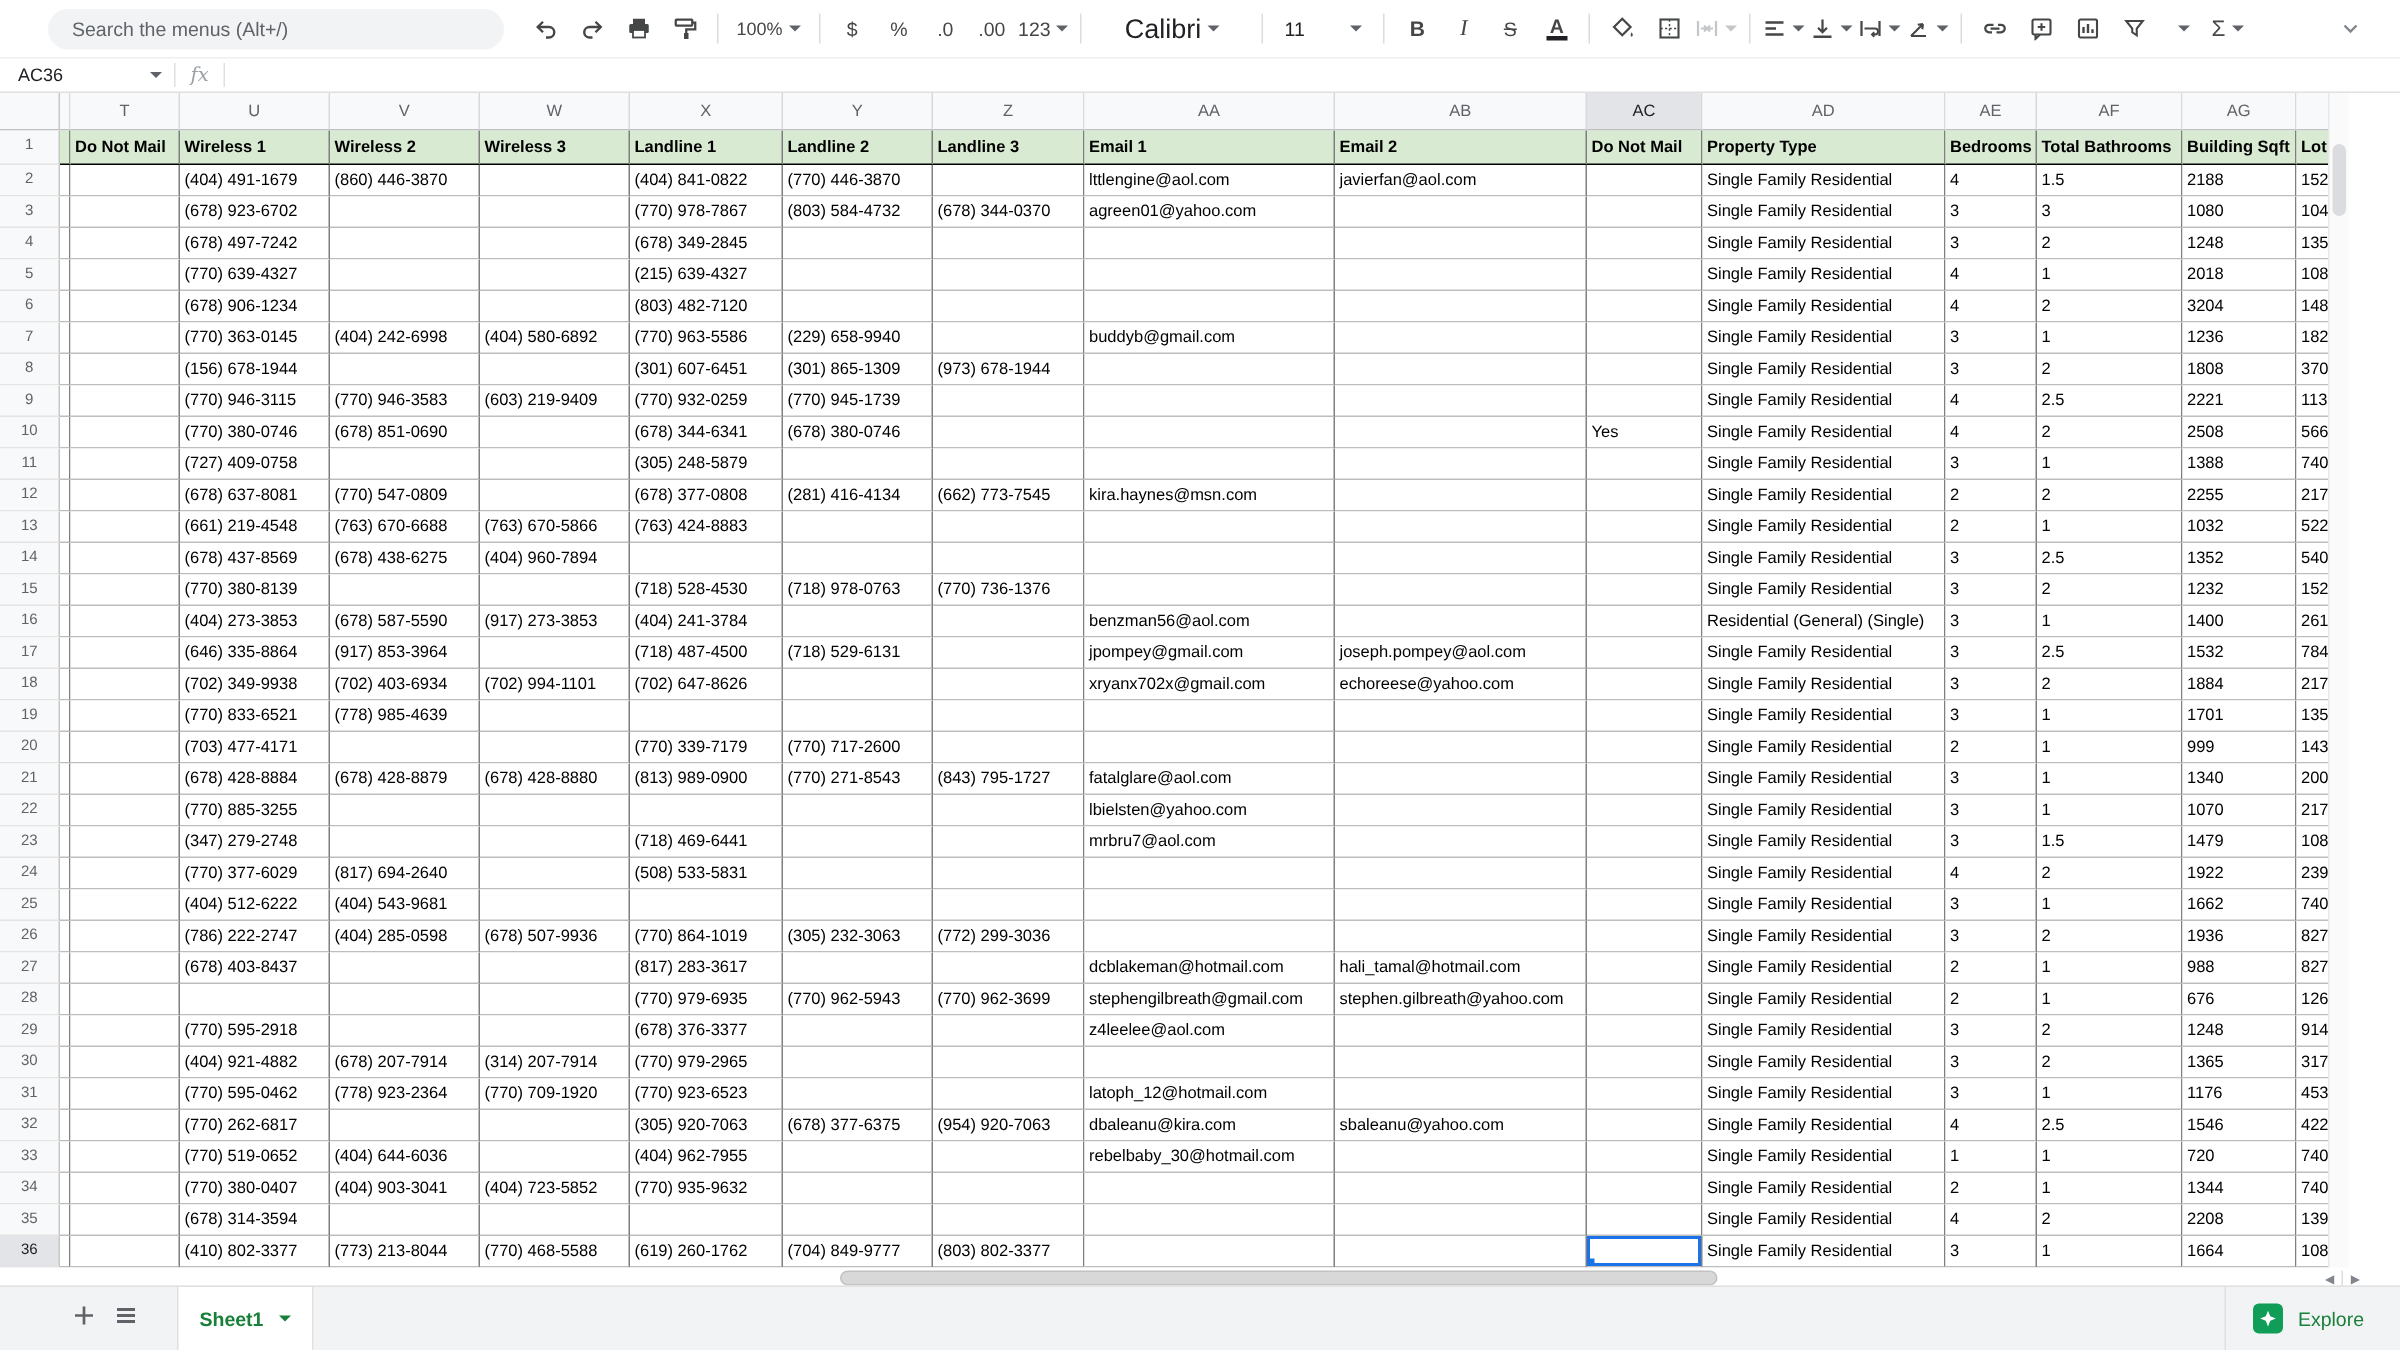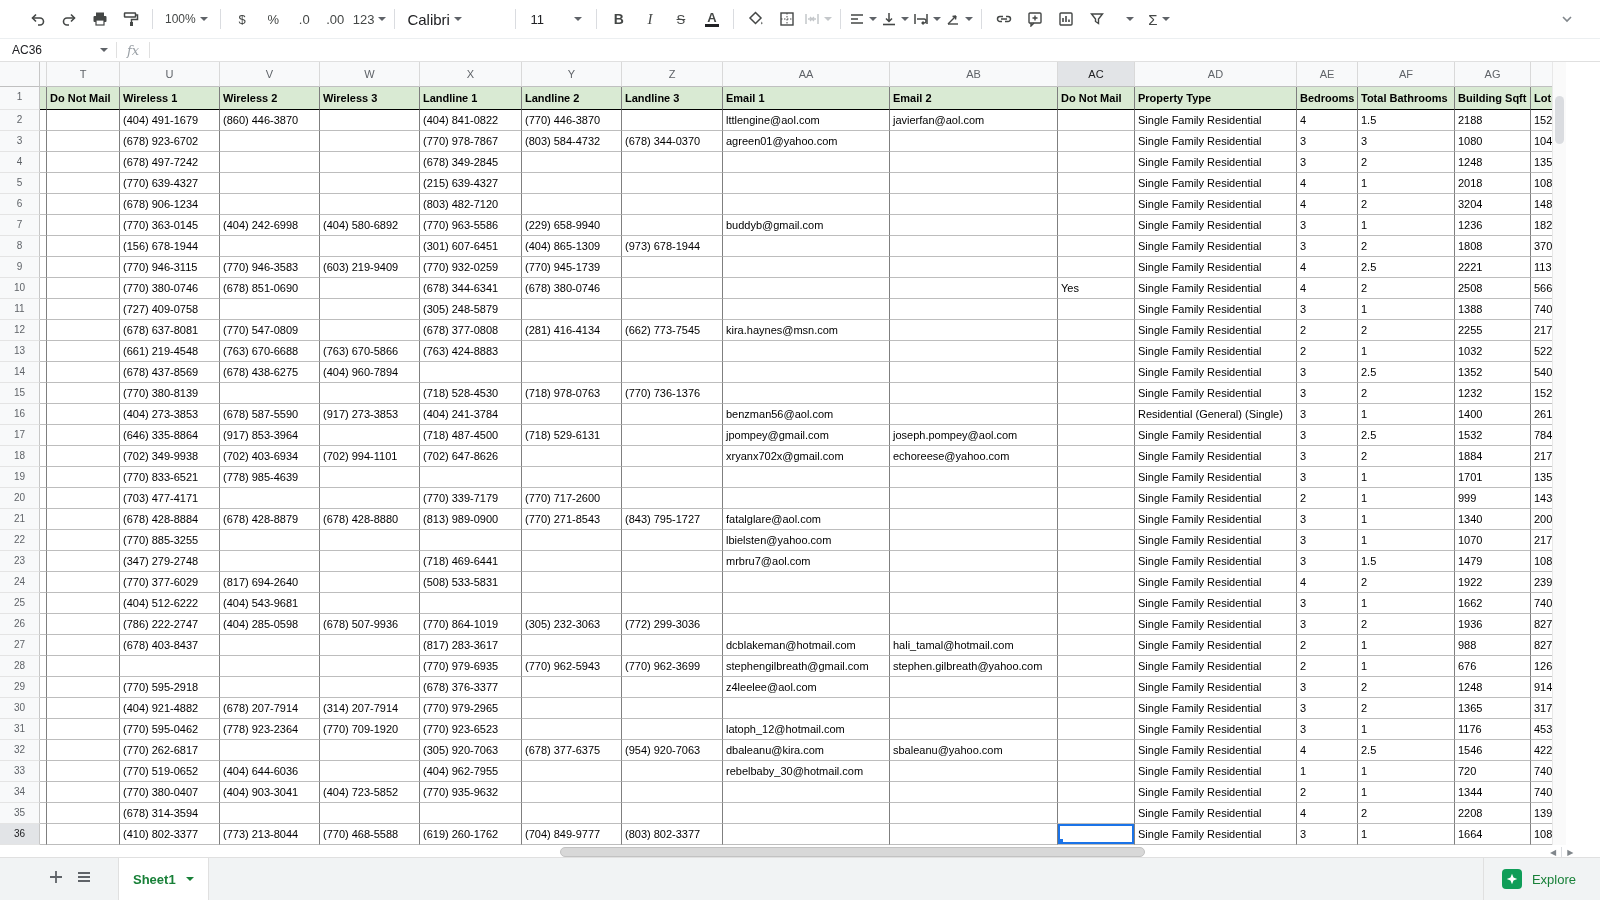--- a/index.html
+++ b/index.html
@@ -6,21 +6,21 @@
   body{width:1600px;height:900px;overflow:hidden;position:relative;-webkit-font-smoothing:antialiased;}
   
   .toolbar{position:absolute;top:0;left:0;right:0;height:38px;background:#fff;display:flex;align-items:center;padding-left:10px;}
   .search-pill{width:288px;height:27px;background:#f1f3f4;border-radius:14px;display:flex;align-items:center;padding-left:16px;font-size:13px;color:#5f6368;margin-left:22px;flex:none;}
   .tbtn{height:26px;min-width:27px;display:flex;align-items:center;justify-content:center;border-radius:4px;color:#444746;font-size:12px;flex:none;padding:0 2px;}
   .tbtn svg{display:block}
   .sep{width:1px;height:20px;background:#dadce0;margin:0 6px;flex:none;}
   .caret{width:0;height:0;border-left:4px solid transparent;border-right:4px solid transparent;border-top:4px solid #5f6368;margin-left:4px;}
   .caret.dis{border-top-color:#c4c7ca}
   .zoom-btn{font-size:12px;color:#444746;padding:0 6px}
-  .font-btn{width:96px;justify-content:flex-start;font-size:15px;padding:0 6px;color:#202124}
+  .font-btn{width:96px;justify-content:center;font-size:18px;padding:0 6px;color:#202124}
   .size-btn{width:52px;justify-content:space-between;font-size:13px;padding:0 8px;color:#202124}
   .fmt{font-size:13px;color:#444746}
   .bold-b{font-weight:700;font-size:14px;}
   .italic-i{font-style:italic;font-family:"Liberation Serif",serif;font-size:15px;}
   .strike-s{text-decoration:line-through;font-size:13px;}
   .color-a{font-size:13px;font-weight:700;border-bottom:3px solid #202124;line-height:13px;padding:0 2px;}
   .sigma{font-size:15px;color:#444746}
   .tb-chevron{margin-left:auto;margin-right:18px;}
   
   .fbar{position:absolute;top:38px;left:0;right:0;height:24px;background:#fff;border-top:1px solid #eceff1;border-bottom:1px solid #e0e0e0;display:flex;align-items:center;box-sizing:border-box;}
@@ -54,20 +54,23 @@
   .sheettab{height:42px;margin-left:20px;background:#fff;display:flex;align-items:center;padding:0 14px;font-size:13px;font-weight:700;color:#188038;border-left:1px solid #e0e0e0;border-right:1px solid #e0e0e0;}
   .tabcaret{width:0;height:0;border-left:4px solid transparent;border-right:4px solid transparent;border-top:4px solid #188038;margin-left:10px;}
   .explore{position:absolute;right:0;top:0;height:42px;display:flex;align-items:center;padding:0 24px 0 18px;border-left:1px solid #e0e0e0;}
   .explore-badge{width:20px;height:20px;border-radius:4px;background:#0f9d58;display:flex;align-items:center;justify-content:center;margin-right:10px;}
   .explore-label{font-size:13px;color:#188038;}
 </style>
 </head>
 <body>
 
 <div class="toolbar">
+  <div class="search-pill">
+      <span>Search the menus (Alt+/)</span>
+    </div>
   <div class="tbtn" style="margin-left:12px">
       <span>
         <svg width="16" height="16" viewBox="0 0 16 16">
           <path d="M6 3.5 L2.5 7 L6 10.5" fill="none" stroke="#444746" stroke-width="1.6"></path>
           <path d="M2.5 7 H10 a3.5 3.5 0 0 1 0 7 H8" fill="none" stroke="#444746" stroke-width="1.6"></path>
         </svg>
       </span>
     </div>
   <div class="tbtn">
       <span>
@@ -417,21 +420,21 @@
       <div class="cell" style="width:26px">1829</div>
     </div>
     <div class="grow">
       <div class="gut">8</div>
       <div class="cell" style="width:7px"></div>
       <div class="cell" style="width:73px"></div>
       <div class="cell" style="width:100px">(156) 678-1944</div>
       <div class="cell" style="width:100px"></div>
       <div class="cell" style="width:100px"></div>
       <div class="cell" style="width:102px">(301) 607-6451</div>
-      <div class="cell" style="width:100px">(404) 865-1309</div>
+      <div class="cell" style="width:100px">(301) 865-1309</div>
       <div class="cell" style="width:101px">(973) 678-1944</div>
       <div class="cell" style="width:167px"></div>
       <div class="cell" style="width:168px"></div>
       <div class="cell" style="width:77px"></div>
       <div class="cell" style="width:162px">Single Family Residential</div>
       <div class="cell" style="width:61px">3</div>
       <div class="cell" style="width:97px">2</div>
       <div class="cell" style="width:76px">1808</div>
       <div class="cell" style="width:26px">3702</div>
     </div>

